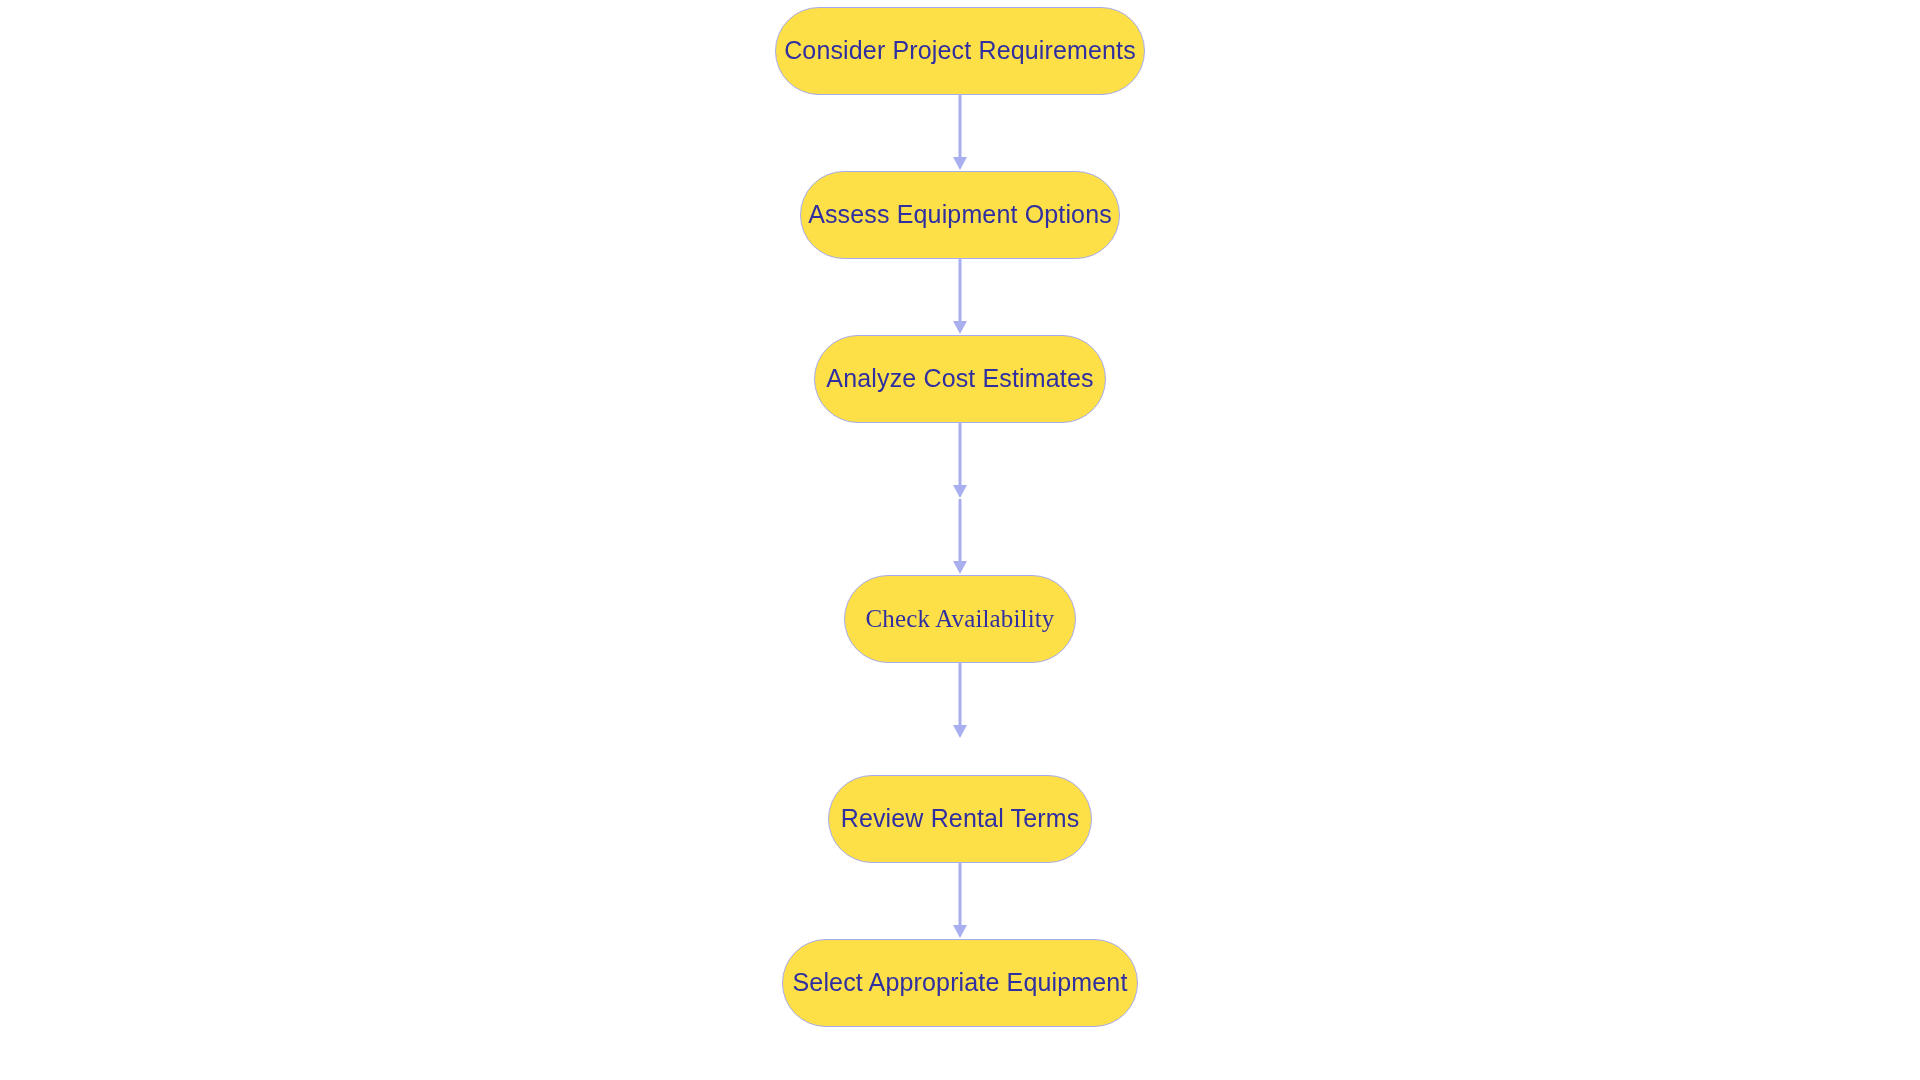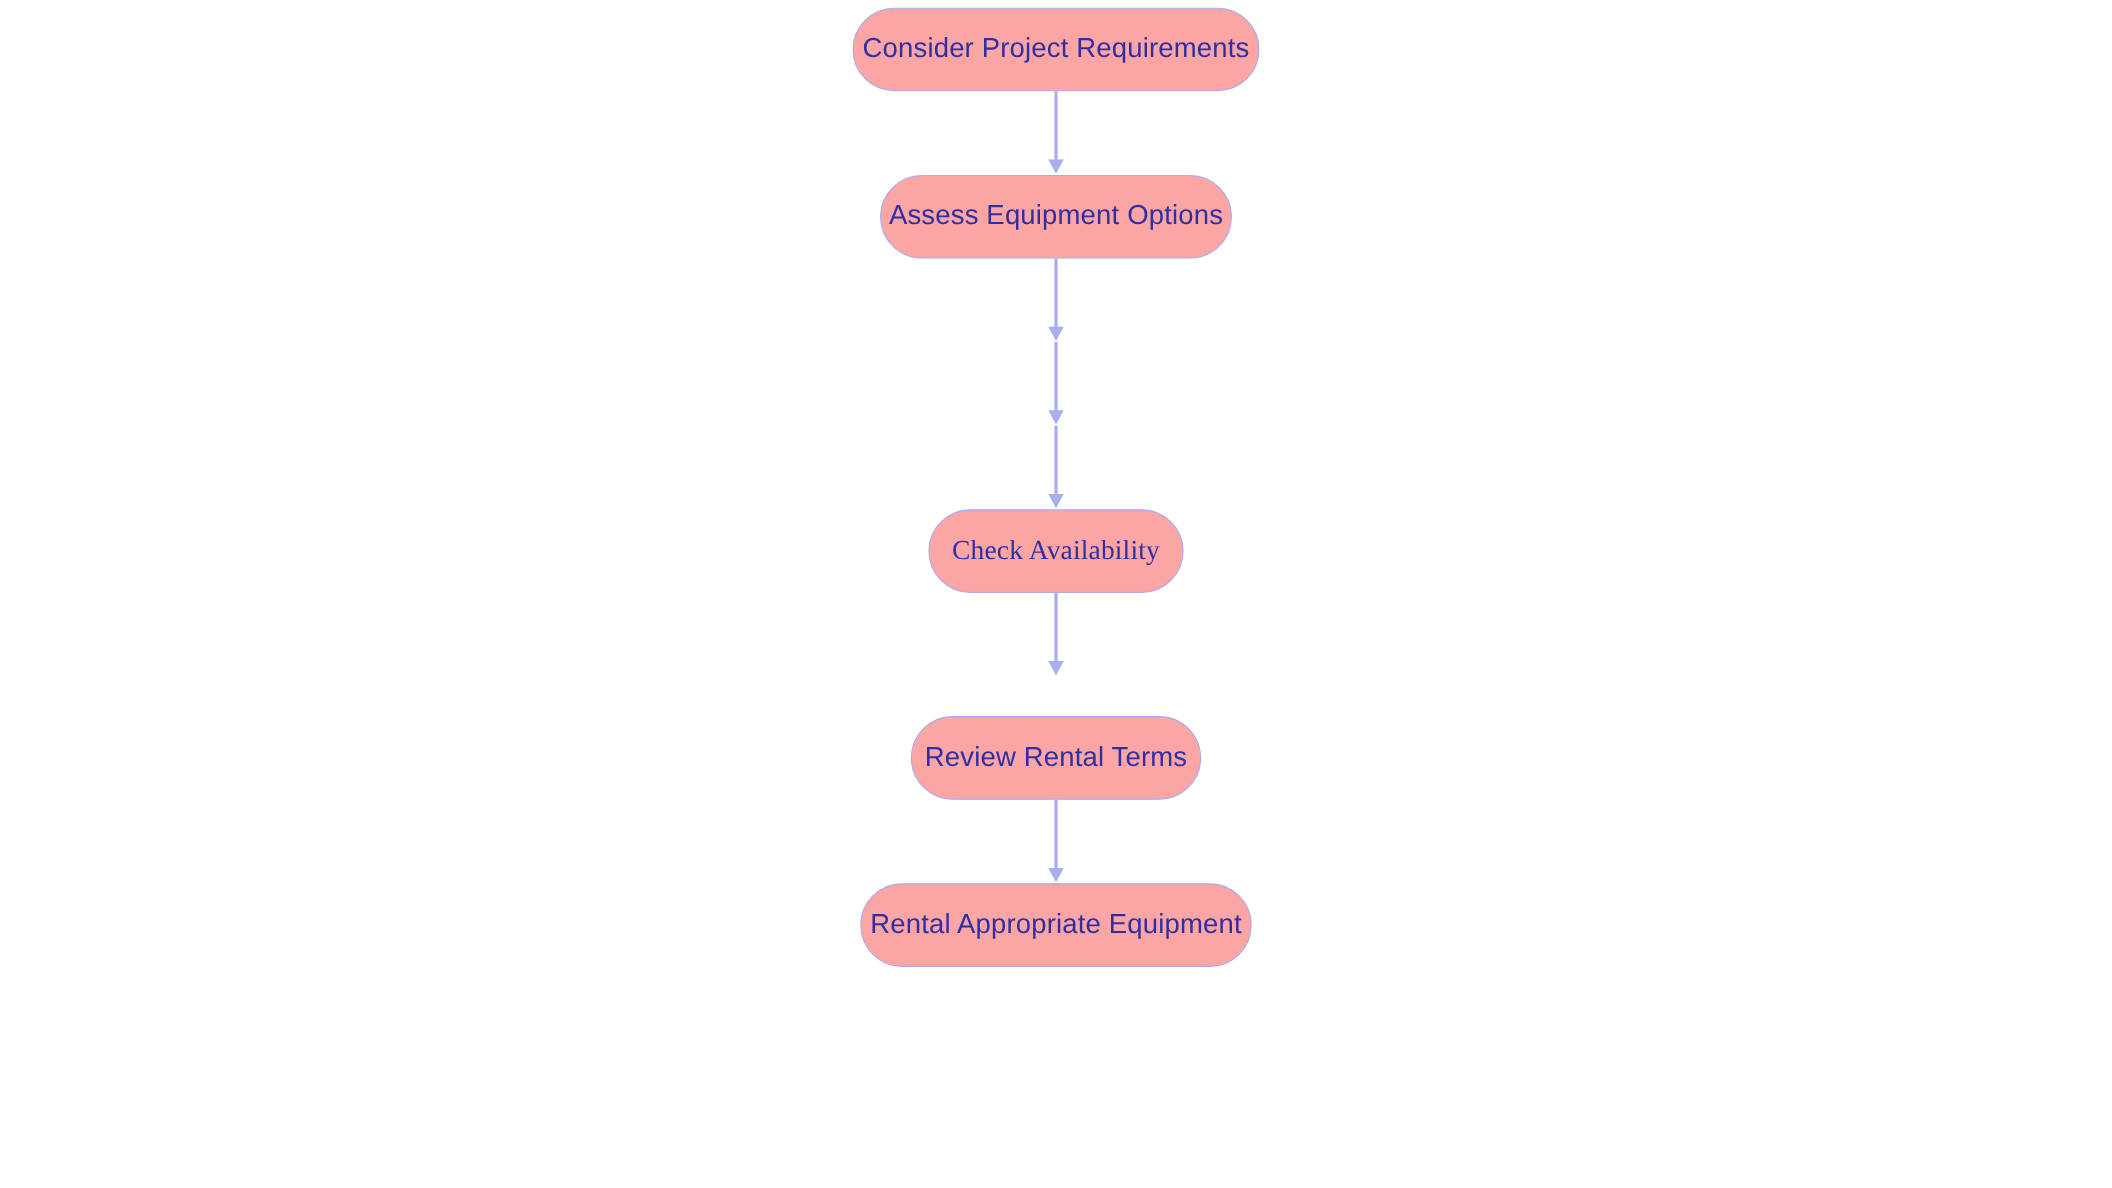--- a/index.html
+++ b/index.html
@@ -29,23 +29,23 @@
     width: 1920px;
     height: 1080px;
     display: flex;
     flex-direction: column;
     align-items: center;
     justify-content: flex-start;
   }
 
   .flow-node {
     box-sizing: border-box;
-    height: 76px;
+    height: 88px;
     border-radius: 44px;
-    background: #fca5a5;
+    background: #fde047;
     border: 1.6px solid #a6abec;
     color: #2f2fa2;
     display: flex;
     align-items: center;
     justify-content: center;
     font-size: 25px;
     font-weight: 400;
     letter-spacing: 0.15px;
     white-space: nowrap;
     padding: 0 34px;
@@ -95,20 +95,23 @@
       <span class="flow-node-label">Assess Equipment Options</span>
     </div>
 
     <div class="flow-connector">
       <svg viewBox="0 0 24 76" xmlns="http://www.w3.org/2000/svg" aria-hidden="true">
         <line x1="12" y1="0" x2="12" y2="64" stroke="#a8aeee" stroke-width="3"></line>
         <polygon points="5,62 19,62 12,75" fill="#a8aeee"></polygon>
       </svg>
     </div>
 
+    <div class="flow-node" style="width:292px;">
+      <span class="flow-node-label">Analyze Cost Estimates</span>
+    </div>
 
     <div class="flow-connector">
       <svg viewBox="0 0 24 76" xmlns="http://www.w3.org/2000/svg" aria-hidden="true">
         <line x1="12" y1="0" x2="12" y2="64" stroke="#a8aeee" stroke-width="3"></line>
         <polygon points="5,62 19,62 12,75" fill="#a8aeee"></polygon>
       </svg>
     </div>
 
 
     <div class="flow-connector">
@@ -134,17 +137,17 @@
     </div>
 
     <div class="flow-connector">
       <svg viewBox="0 0 24 76" xmlns="http://www.w3.org/2000/svg" aria-hidden="true">
         <line x1="12" y1="0" x2="12" y2="64" stroke="#a8aeee" stroke-width="3"></line>
         <polygon points="5,62 19,62 12,75" fill="#a8aeee"></polygon>
       </svg>
     </div>
 
     <div class="flow-node" style="width:356px;">
-      <span class="flow-node-label">Rental Appropriate Equipment</span>
+      <span class="flow-node-label">Select Appropriate Equipment</span>
     </div>
 
   </div>
 </div>
 
 </body></html>

